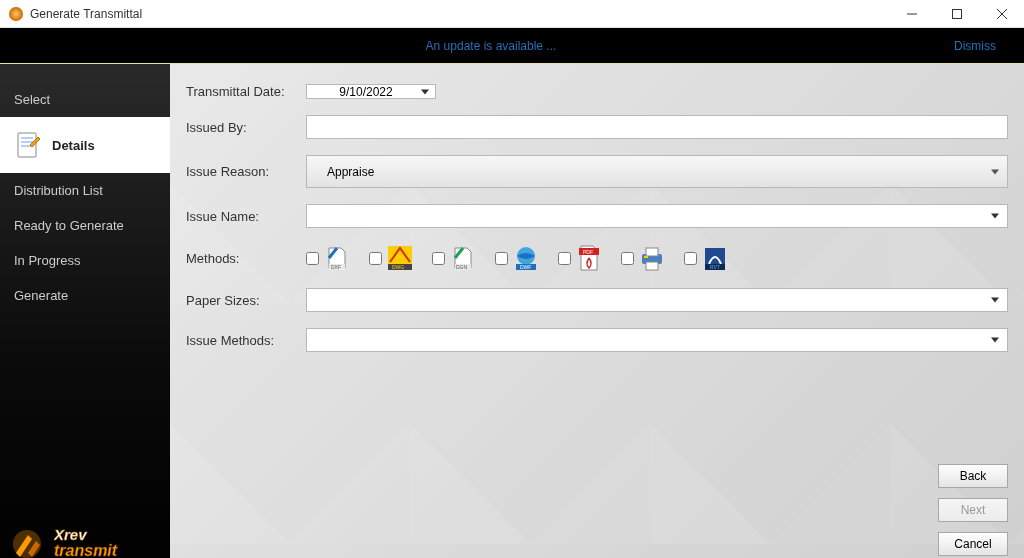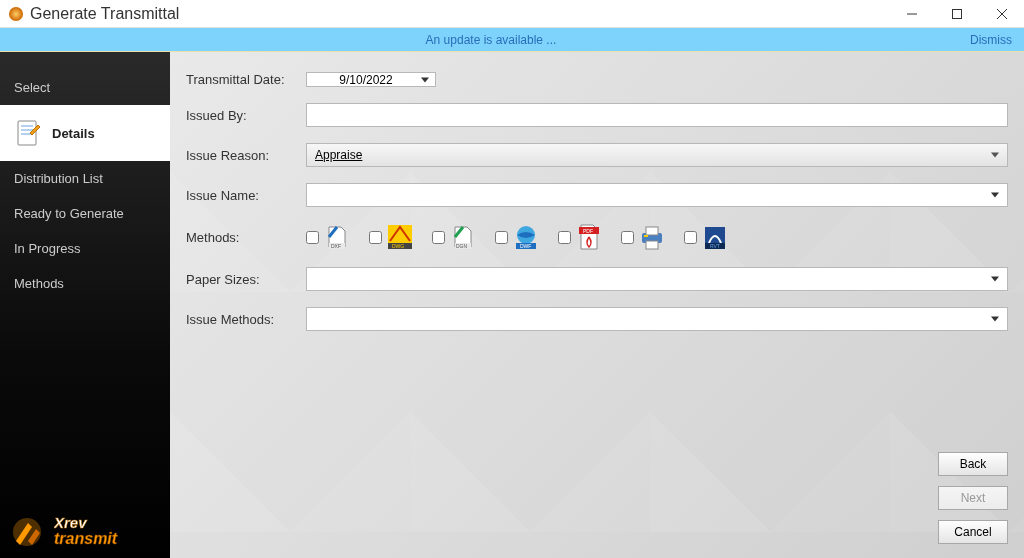--- a/index.html
+++ b/index.html
@@ -1,27 +1,27 @@
 <!DOCTYPE html>
 <html><head>
 <meta charset="utf-8">
 <style>
   * { box-sizing: border-box; margin: 0; padding: 0; font-family: "Segoe UI", Tahoma, sans-serif; }
   body { width: 1024px; height: 558px; overflow: hidden; background: #fff; }
 
   
   .titlebar { height: 28px; background: #fff; display: flex; align-items: center; border-bottom: 1px solid #e0e0e0; }
   .titlebar .app-icon { width: 16px; height: 16px; margin: 0 6px 0 8px; }
-  .titlebar .title { font-size: 16px; color: #333; flex: 1; }
+  .titlebar .title { font-size: 12px; color: #333; flex: 1; }
   .titlebar .win-controls { display: flex; }
   .titlebar .win-btn { width: 45px; height: 28px; display: flex; align-items: center; justify-content: center; color: #555; cursor: default; }
   .titlebar .win-btn svg { width: 10px; height: 10px; }
 
   
-  .banner { height: 24px; background: #7dd3fc; border-bottom: 1px solid #e8e2a8; display: flex; align-items: center; font-size: 12px; padding: 0 12px; }
+  .banner { height: 36px; background: #000000; border-bottom: 1px solid #e8e2a8; display: flex; align-items: center; font-size: 12px; padding: 0 28px; }
   .banner .msg { flex: 1; text-align: center; color: #2a6db8; }
   .banner .dismiss { color: #2a6db8; cursor: pointer; }
 
   
   .content { display: flex; height: calc(100% - 28px - 24px); }
 
   
   .sidebar { width: 170px; background: linear-gradient(to bottom, #2a2a2a, #0a0a0a 60%, #000); color: #eee; display: flex; flex-direction: column; position: relative; }
   .sidebar .step { padding: 10px 14px; font-size: 13px; color: #ccc; cursor: pointer; }
   .sidebar .step:first-child { padding-top: 28px; }
@@ -34,21 +34,21 @@
     background:
       linear-gradient(45deg, rgba(255,255,255,0.25) 25%, transparent 25%) 0 0 / 240px 240px,
       linear-gradient(-45deg, rgba(255,255,255,0.18) 25%, transparent 25%) 0 0 / 240px 240px;
     opacity: 0.35; pointer-events: none; }
   .form-row { display: flex; align-items: center; margin-bottom: 16px; position: relative; z-index: 1; }
   .form-row .lbl { width: 120px; font-size: 13px; color: #333; }
   .form-row .ctrl { flex: 1; }
   .datebox { width: 130px; height: 15px; background: #fff; border: 1px solid #b8b8b8; display: flex; align-items: center; padding: 0 18px 0 8px; font-size: 12px; position: relative; justify-content: center; }
   .datebox::after { content: ""; position: absolute; right: 6px; top: 50%; transform: translateY(-50%); border-left: 4px solid transparent; border-right: 4px solid transparent; border-top: 5px solid #333; }
   .textbox { width: 100%; height: 24px; background: #fff; border: 1px solid #b8b8b8; font-size: 12px; padding: 0 6px; }
-  .combo { width: 100%; height: 24px; background: linear-gradient(#f7f7f7, #e3e3e3); border: 1px solid #b8b8b8; font-size: 12px; padding: 0 20px 0 8px; display: flex; align-items: center; position: relative; text-decoration: underline; }
+  .combo { width: 100%; height: 33px; background: linear-gradient(#f7f7f7, #e3e3e3); border: 1px solid #b8b8b8; font-size: 12px; padding: 0 20px 0 20px; display: flex; align-items: center; position: relative; }
   .combo::after { content: ""; position: absolute; right: 8px; top: 50%; transform: translateY(-50%); border-left: 4px solid transparent; border-right: 4px solid transparent; border-top: 5px solid #555; }
   .editable-combo { width: 100%; height: 24px; background: #fff; border: 1px solid #b8b8b8; font-size: 12px; padding: 0 20px 0 8px; display: flex; align-items: center; position: relative; }
   .editable-combo::after { content: ""; position: absolute; right: 8px; top: 50%; transform: translateY(-50%); border-left: 4px solid transparent; border-right: 4px solid transparent; border-top: 5px solid #333; }
 
   .formats { display: flex; align-items: center; gap: 18px; }
   .format-item { display: flex; align-items: center; gap: 4px; }
   .format-item input[type="checkbox"] { width: 13px; height: 13px; }
   .format-icon { width: 28px; height: 28px; display: flex; align-items: center; justify-content: center; }
 
   
@@ -112,21 +112,21 @@
           <line x1="7" y1="11" x2="19" y2="11" stroke="#6aa0e0"></line>
           <line x1="7" y1="15" x2="19" y2="15" stroke="#6aa0e0"></line>
           <polygon points="16,14 24,6 26,8 18,16" fill="#f0a020" stroke="#c07000"></polygon>
         </svg>
       </span>
       <span>Details</span>
     </div>
     <div class="step">Distribution List</div>
     <div class="step">Ready to Generate</div>
     <div class="step">In Progress</div>
-    <div class="step">Methods</div>
+    <div class="step">Generate</div>
 
     <div class="logo">
       <svg width="34" height="34" viewBox="0 0 34 34">
         <circle cx="17" cy="17" r="14" fill="#ff9900" opacity="0.3"></circle>
         <path d="M6 26 L18 8 L22 12 L10 30 Z" fill="#ff9900"></path>
         <path d="M18 26 L26 14 L30 18 L22 30 Z" fill="#cc6600"></path>
       </svg>
       <svg width="110" height="36" viewBox="0 0 110 36">
         <text x="0" y="14" font-family="Segoe UI" font-size="15" font-style="italic" font-weight="700" fill="#fff" stroke="#c07000" stroke-width="0.5">Xrev</text>
         <text x="0" y="30" font-family="Segoe UI" font-size="16" font-style="italic" font-weight="700" fill="#ff9900" stroke="#7a3e00" stroke-width="0.5">transmit</text>

